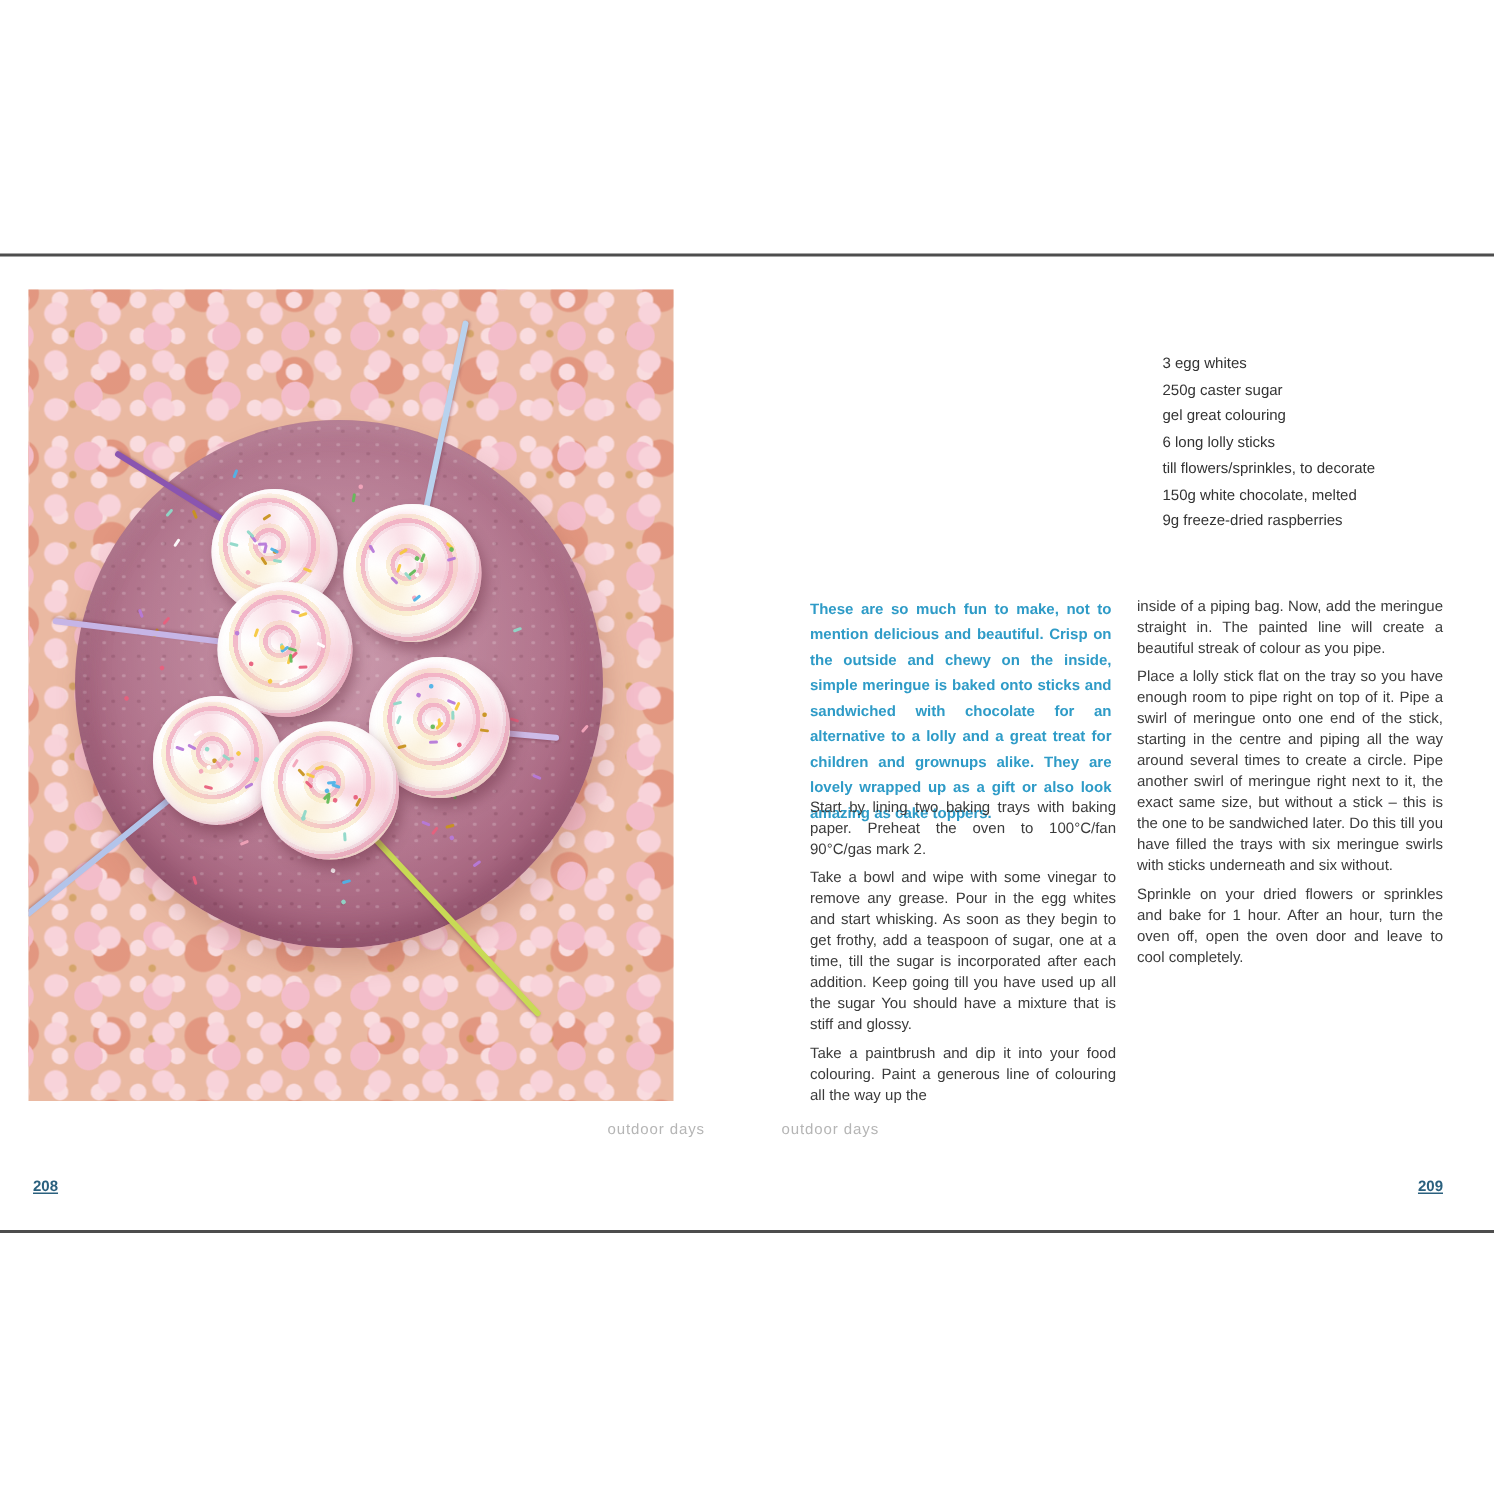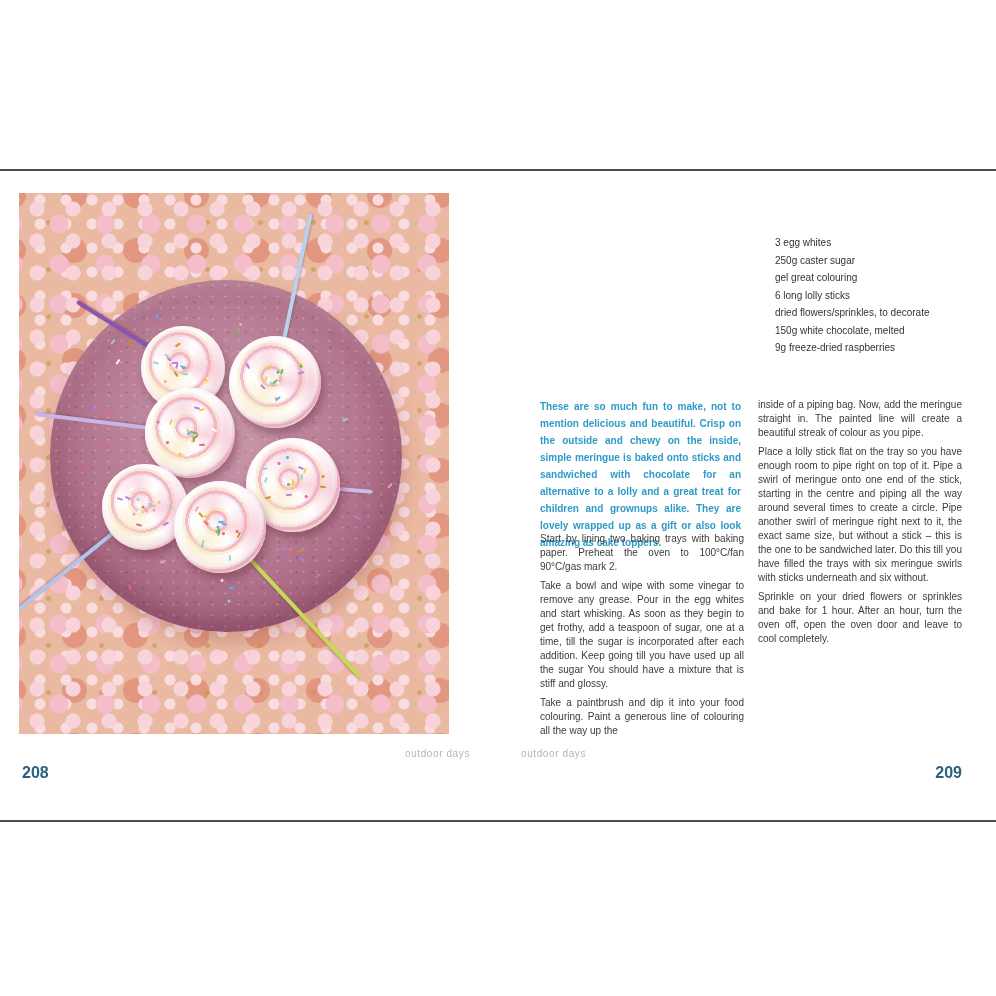--- a/index.html
+++ b/index.html
@@ -50,21 +50,21 @@
            box-sizing:border-box;display:flex;align-items:center;gap:10px;padding-left:10px;
            font-size:9.5px;font-weight:bold;color:#222;}
   .intro{position:absolute;left:540px;top:398px;width:201px;font-size:10px;font-weight:bold;
          line-height:17px;color:#2e9bc7;text-align:justify;}
   .col{position:absolute;width:204px;font-size:10px;line-height:14px;color:#3b3b3b;text-align:justify;}
   .col1{left:540px;top:532px;}
   .col2{left:758px;top:398px;}
   .para{margin:0 0 5px 0;}
 
   
-  .pgnum{position:absolute;top:764px;font-size:16px;font-weight:bold;color:#2a607e;}
+  .pgnum{position:absolute;top:786px;font-size:10px;font-weight:bold;color:#2a607e;text-decoration:underline;}
   .pgnum.left{left:22px;}
   .pgnum.right{left:900px;width:62px;text-align:right;}
   .runhead{position:absolute;top:748px;font-size:10px;color:#b5b5b5;letter-spacing:0.6px;}
   .runhead.left{left:350px;width:120px;text-align:right;}
   .runhead.right{left:521px;}
 </style>
 </head>
 <body>
 
 <div class="canvas">
@@ -227,21 +227,21 @@
         <i class="spr" style="left: 27.3843px; top: 62.8076px; background: rgb(143, 216, 200); transform: rotate(54deg); width: 2.6px; height: 2.6px; border-radius: 50%;"></i>
       </div>
   </div>
 
 
   <div class="ingredients">
       <div class="ing">3 egg whites</div>
       <div class="ing">250g caster sugar</div>
       <div class="ing">gel great colouring</div>
       <div class="ing">6 long lolly sticks</div>
-      <div class="ing">dried flowers/sprinkles, to decorate</div>
+      <div class="ing">till flowers/sprinkles, to decorate</div>
       <div class="ing">150g white chocolate, melted</div>
       <div class="ing">9g freeze-dried raspberries</div>
     </div>
 
 
   <div class="intro">These are so much fun to make, not to mention delicious and beautiful. Crisp on the outside and chewy on the inside, simple meringue is baked onto sticks and sandwiched with chocolate for an alternative to a lolly and a great treat for children and grownups alike. They are lovely wrapped up as a gift or also look amazing as cake toppers.</div>
 
   <div class="col col1">
       <div class="para">Start by lining two baking trays with baking paper. Preheat the oven to 100°C/fan 90°C/gas mark 2.</div>
       <div class="para">Take a bowl and wipe with some vinegar to remove any grease. Pour in the egg whites and start whisking. As soon as they begin to get frothy, add a teaspoon of sugar, one at a time, till the sugar is incorporated after each addition. Keep going till you have used up all the sugar You should have a mixture that is stiff and glossy.</div>

